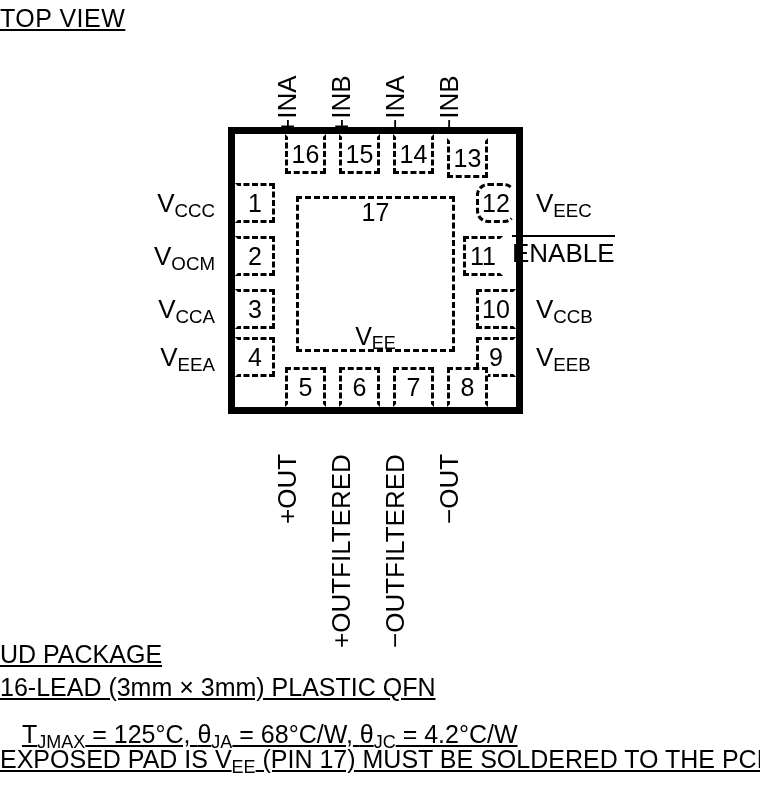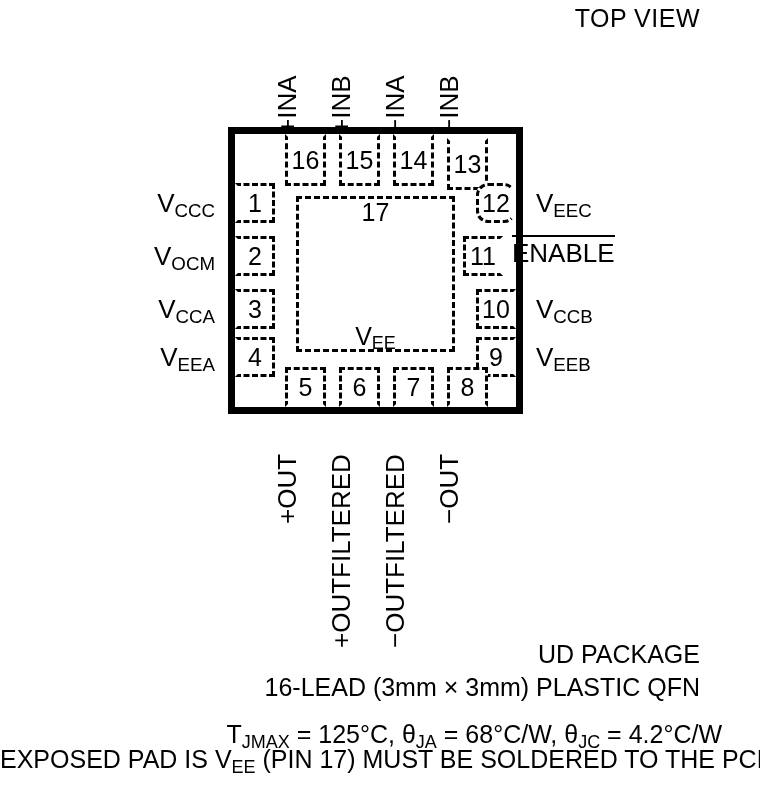--- a/index.html
+++ b/index.html
@@ -14,22 +14,23 @@
     font-family: "Liberation Sans", sans-serif;
     color: #000000;
     overflow: hidden;
   }
 
   
   .ctr {
     position: absolute;
     left: 0;
     width: 700px;
-    text-align: right;
+    text-align: left;
     white-space: nowrap;
+    text-decoration: underline;
   }
   .sub {
     font-size: 0.72em;
     vertical-align: baseline;
     position: relative;
     top: 0.25em;
   }
   .ovl {
     border-top: 2px solid #000;
     padding-top: 1px;
@@ -79,21 +80,21 @@
     border: 3px dashed #000;
     background: #fff;
     font-size: 25px;
     line-height: 1;
     display: flex;
     align-items: center;
     justify-content: center;
     color: #000;
   }
   
-  .pad.top    { width: 41px; height: 52px; border-top-color: transparent; }
+  .pad.top    { width: 41px; height: 40px; border-top-color: transparent; }
   
   .pad.bottom { width: 41px; height: 40px; border-bottom-color: transparent; }
   
   .pad.left   { width: 40px; height: 40px; border-left-color: transparent; }
   
   .pad.right  { width: 40px; height: 40px; border-right-color: transparent; }
 
   
   .side-label {
     position: absolute;

